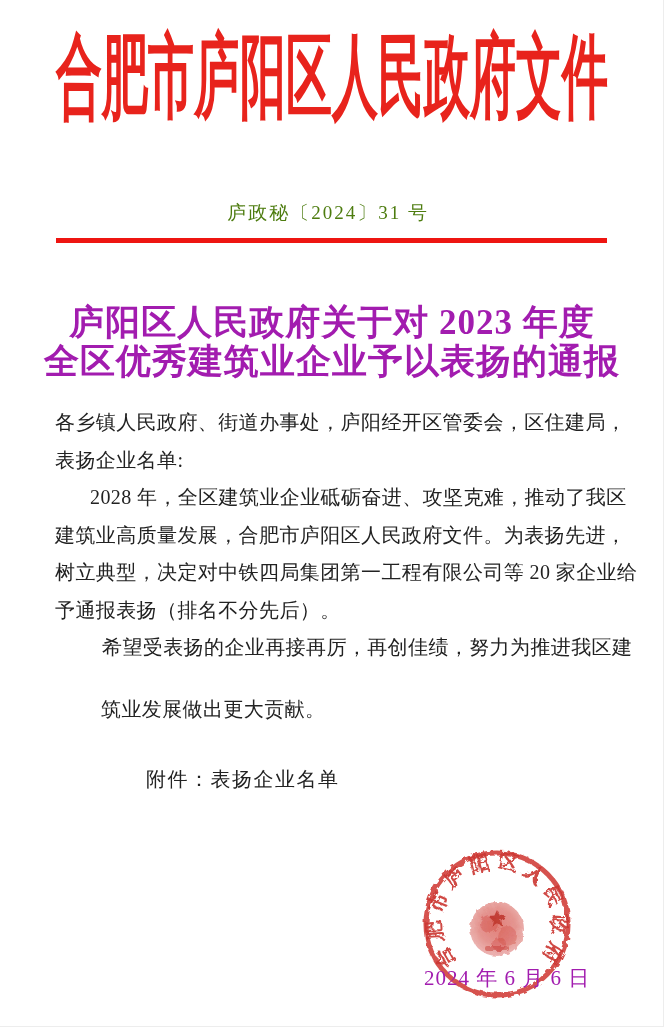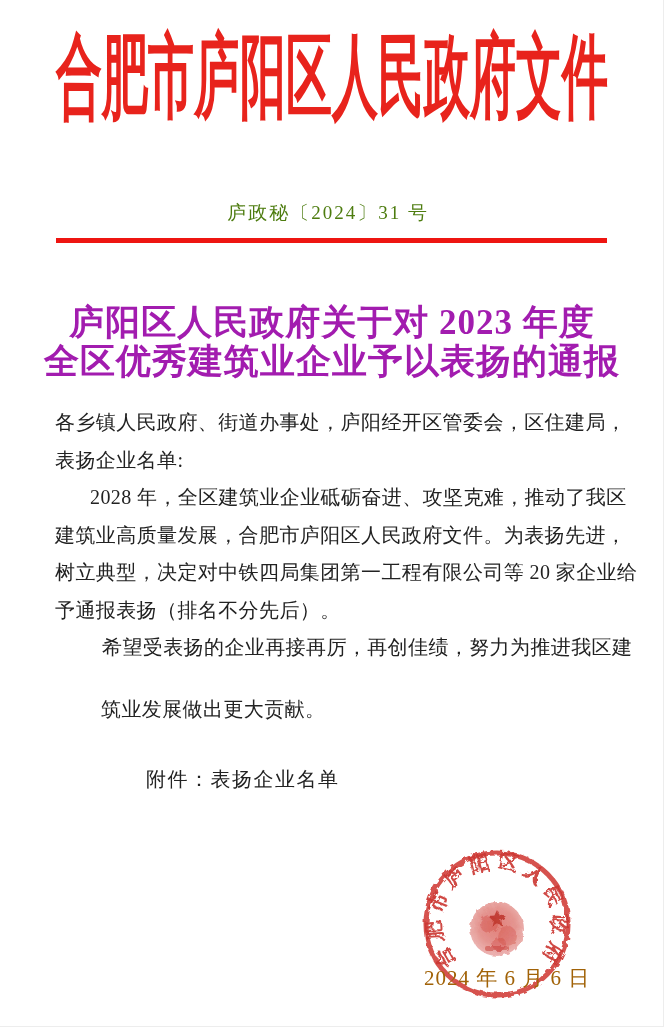--- a/index.html
+++ b/index.html
@@ -103,21 +103,21 @@
     width: 156px;
     height: 156px;
     opacity: 0.9;
   }
   
   .date {
     position: absolute;
     top: 964px;
     left: 424px;
     font-size: 21px;
-    color: #a16207;
+    color: #a21caf;
     letter-spacing: 1px;
     z-index: 3;
     white-space: nowrap;
   }
 </style>
 </head>
 <body>
 
 <div class="page">
 

